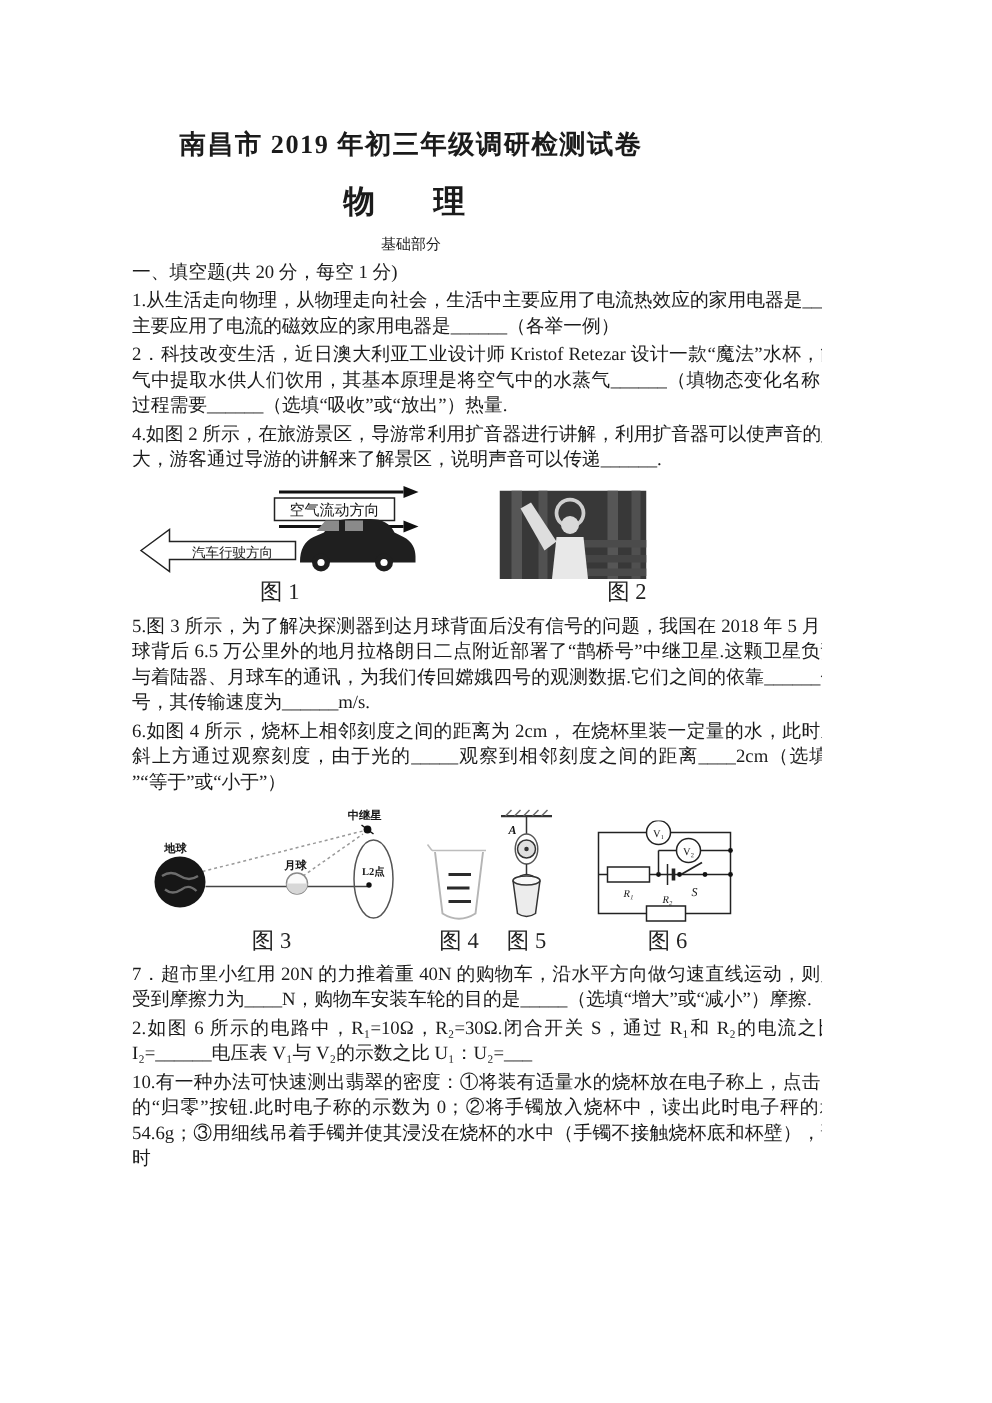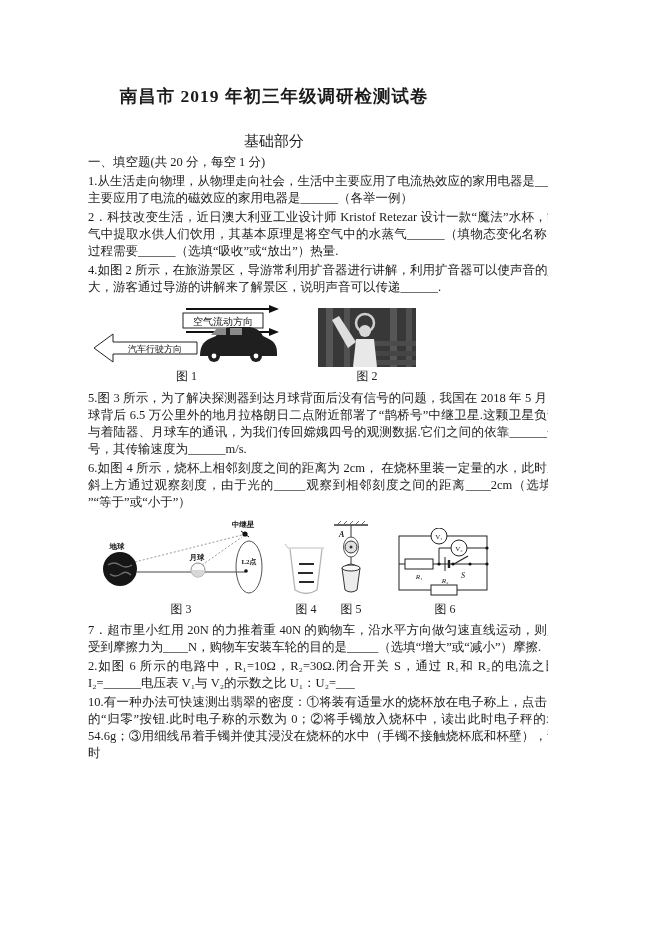--- a/index.html
+++ b/index.html
@@ -3,38 +3,39 @@
 <meta charset="utf-8">
 <style>
   * { margin:0; padding:0; box-sizing:border-box; }
   body { background:#ffffff; }
   .page {
     position:relative; width:548px; height:935px; background:#ffffff;
     font-family:"Liberation Serif","DejaVu Serif",serif; color:#1b1b1b; overflow:hidden;border-radius:18px;
   }
   .title { text-align:center; padding-top:84px; font-size:17.5px; font-weight:bold; letter-spacing:1px; }
   .subject { text-align:center; margin-top:12px; font-size:21px; font-weight:bold; letter-spacing:9px; }
-  .section-label { text-align:center; margin-top:24px; font-size:15px; }
+  .section-label { text-align:center; margin-top:8px; font-size:10px; }
   .content { margin:3px 0 0 88px; width:497px; font-size:12.5px; line-height:17px; text-align:justify; }
   .content p { margin:0 0 2px 0; }
   .figrow { display:flex; align-items:flex-end; }
   .figrow1 { margin:7px 0 5px 5px;gap:38px; }
   .figrow2 { margin:7px 0 4px 7px; }
   .fig { text-align:center; flex:0 0 auto; }
-  .figcap { font-size:12px; margin-top:1px; color:#222; }
+  .figcap { font-size:15px; margin-top:1px; color:#222; }
   svg { display:block; }
   svg text { font-family:"Liberation Serif","DejaVu Serif",serif; fill:#161616; }
-  .ml16{margin-left:16px;} .ml2{margin-left:2px;} .ml24{margin-left:24px;} .ml15{}
+  .ml16{margin-left:16px;} .ml2{margin-left:2px;} .ml24{margin-left:24px;} .ml15{margin-left:15px;text-align:right;}
 </style>
 </head>
 <body>
 
 <div class="page">
 
   <div class="title">南昌市 2019 年初三年级调研检测试卷</div>
+  <div class="subject">物　理</div>
   <div class="section-label">基础部分</div>
 
   <div class="content">
     <p>一、填空题(共 20 分，每空 1 分)</p>
     <p>1.从生活走向物理，从物理走向社会，生活中主要应用了电流热效应的家用电器是______，主要应用了电流的磁效应的家用电器是______（各举一例）</p>
     <p>2．科技改变生活，近日澳大利亚工业设计师 Kristof Retezar 设计一款“魔法”水杯，能从空气中提取水供人们饮用，其基本原理是将空气中的水蒸气______（填物态变化名称），此过程需要______（选填“吸收”或“放出”）热量.</p>
     <p>4.如图 2 所示，在旅游景区，导游常利用扩音器进行讲解，利用扩音器可以使声音的____增大，游客通过导游的讲解来了解景区，说明声音可以传递______.</p>
 
     <div class="figrow figrow1">
       <div class="fig">

